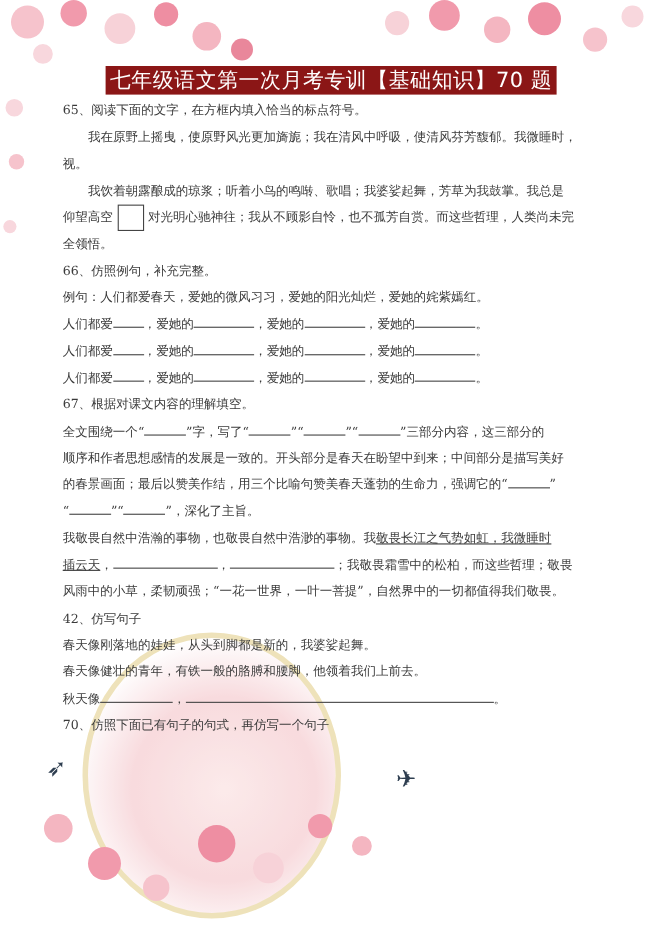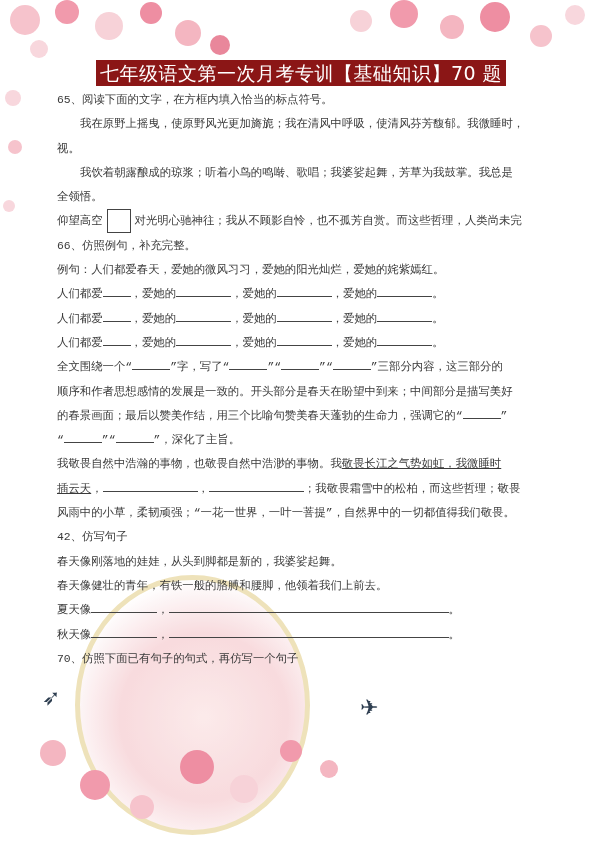--- a/index.html
+++ b/index.html
@@ -3,21 +3,21 @@
 <meta charset="utf-8">
 <style>
   html, body { margin:0; padding:0; }
   body { width:600px; height:848px; position:relative; overflow:hidden; background:#ffffff;
          font-family:"DejaVu Serif", "Liberation Serif", serif; color:#3a3a3a; }
   .deco { position:absolute; pointer-events:none; }
   .blossom { position:absolute; border-radius:50%; }
   .title-bar { position:absolute; left:96px; top:60px; width:410px; height:26px; background:#8b1616;
                color:#fff; font-size:19px; line-height:26px; text-align:center; letter-spacing:0.5px;
                font-family:"DejaVu Sans", "Liberation Sans", sans-serif; white-space:nowrap; }
-  .content { position:absolute; left:57px; top:88px; width:490px; font-size:11.4px; line-height:24.3px;font-family:Liberation Mono, monospace; }
+  .content { position:absolute; left:57px; top:88px; width:490px; font-size:11.4px; line-height:24.3px; }
   .line { white-space:nowrap; height:24.3px; position:relative; }
   .indent { padding-left:23px; }
   .box { display:inline-block; width:22px; height:22px; border:1.5px solid #444; vertical-align:middle;
          background:#fff; margin:0 4px; }
   .blank { display:inline-block; border-bottom:1px solid #444; height:12px; vertical-align:baseline; }
   .ul { text-decoration:underline; }
   .portrait { position:absolute; left:75px; top:575px; width:225px; height:250px; border-radius:50%;
               border:5px solid #e9d9a3; background:radial-gradient(circle at 55% 55%, #fbe4e4 0%, #f6cfd3 45%, #fff 75%);
               opacity:0.75; }
   .bird { position:absolute; font-size:22px; color:#2e3e50; }
@@ -62,37 +62,38 @@
 <div class="bird" style="left:360px;top:695px;">✈</div>
 
 <div class="title-bar">七年级语文第一次月考专训【基础知识】70 题</div>
 
 <div class="content">
 
   <div class="line">65、阅读下面的文字，在方框内填入恰当的标点符号。</div>
   <div class="line indent">我在原野上摇曳，使原野风光更加旖旎；我在清风中呼吸，使清风芬芳馥郁。我微睡时，</div>
   <div class="line">视。</div>
   <div class="line indent">我饮着朝露酿成的琼浆；听着小鸟的鸣啭、歌唱；我婆娑起舞，芳草为我鼓掌。我总是</div>
-  <div class="line">全领悟。</div>
   <div class="line">
     <span>仰望高空</span><span class="box"></span><span>对光明心驰神往；我从不顾影自怜，也不孤芳自赏。而这些哲理，人类尚未完</span>
   </div>
+  <div class="line">全领悟。</div>
 
   <div class="line">66、仿照例句，补充完整。</div>
   <div class="line">例句：人们都爱春天，爱她的微风习习，爱她的阳光灿烂，爱她的姹紫嫣红。</div>
   <div class="line">
     <span>人们都爱</span><span class="blank" style="width:28px"></span><span>，爱她的</span><span class="blank" style="width:55px"></span><span>，爱她的</span><span class="blank" style="width:55px"></span><span>，爱她的</span><span class="blank" style="width:55px"></span><span>。</span>
   </div>
   <div class="line">
     <span>人们都爱</span><span class="blank" style="width:28px"></span><span>，爱她的</span><span class="blank" style="width:55px"></span><span>，爱她的</span><span class="blank" style="width:55px"></span><span>，爱她的</span><span class="blank" style="width:55px"></span><span>。</span>
   </div>
   <div class="line">
     <span>人们都爱</span><span class="blank" style="width:28px"></span><span>，爱她的</span><span class="blank" style="width:55px"></span><span>，爱她的</span><span class="blank" style="width:55px"></span><span>，爱她的</span><span class="blank" style="width:55px"></span><span>。</span>
   </div>
 
+  <div class="line">67、根据对课文内容的理解填空。</div>
   <div class="line">
     <span>全文围绕一个“</span><span class="blank" style="width:38px"></span><span>”字，写了“</span><span class="blank" style="width:38px"></span><span>”“</span><span class="blank" style="width:38px"></span><span>”“</span><span class="blank" style="width:38px"></span><span>”三部分内容，这三部分的</span>
   </div>
   <div class="line">顺序和作者思想感情的发展是一致的。开头部分是春天在盼望中到来；中间部分是描写美好</div>
   <div class="line">
     <span>的春景画面；最后以赞美作结，用三个比喻句赞美春天蓬勃的生命力，强调它的“</span><span class="blank" style="width:38px"></span><span>”</span>
   </div>
   <div class="line">
     <span>“</span><span class="blank" style="width:38px"></span><span>”“</span><span class="blank" style="width:38px"></span><span>”，深化了主旨。</span>
   </div>
@@ -102,20 +103,17 @@
   </div>
   <div class="line">
     <span class="ul">插云天</span><span>，</span><span class="blank" style="width:95px"></span><span>，</span><span class="blank" style="width:95px"></span><span>；我敬畏霜雪中的松柏，而这些哲理；敬畏</span>
   </div>
   <div class="line">风雨中的小草，柔韧顽强；“一花一世界，一叶一菩提”，自然界中的一切都值得我们敬畏。</div>
 
   <div class="line">42、仿写句子</div>
   <div class="line">春天像刚落地的娃娃，从头到脚都是新的，我婆娑起舞。</div>
   <div class="line">春天像健壮的青年，有铁一般的胳膊和腰脚，他领着我们上前去。</div>
   <div class="line">
-    <span>夏天像</span><span class="blank" style="width:66px"></span><span>，</span><span class="blank" style="width:280px"></span><span>。</span>
-  </div>
-  <div class="line">
     <span>秋天像</span><span class="blank" style="width:66px"></span><span>，</span><span class="blank" style="width:280px"></span><span>。</span>
   </div>
 
   <div class="line">70、仿照下面已有句子的句式，再仿写一个句子</div>
 </div>
 
 </body></html>

